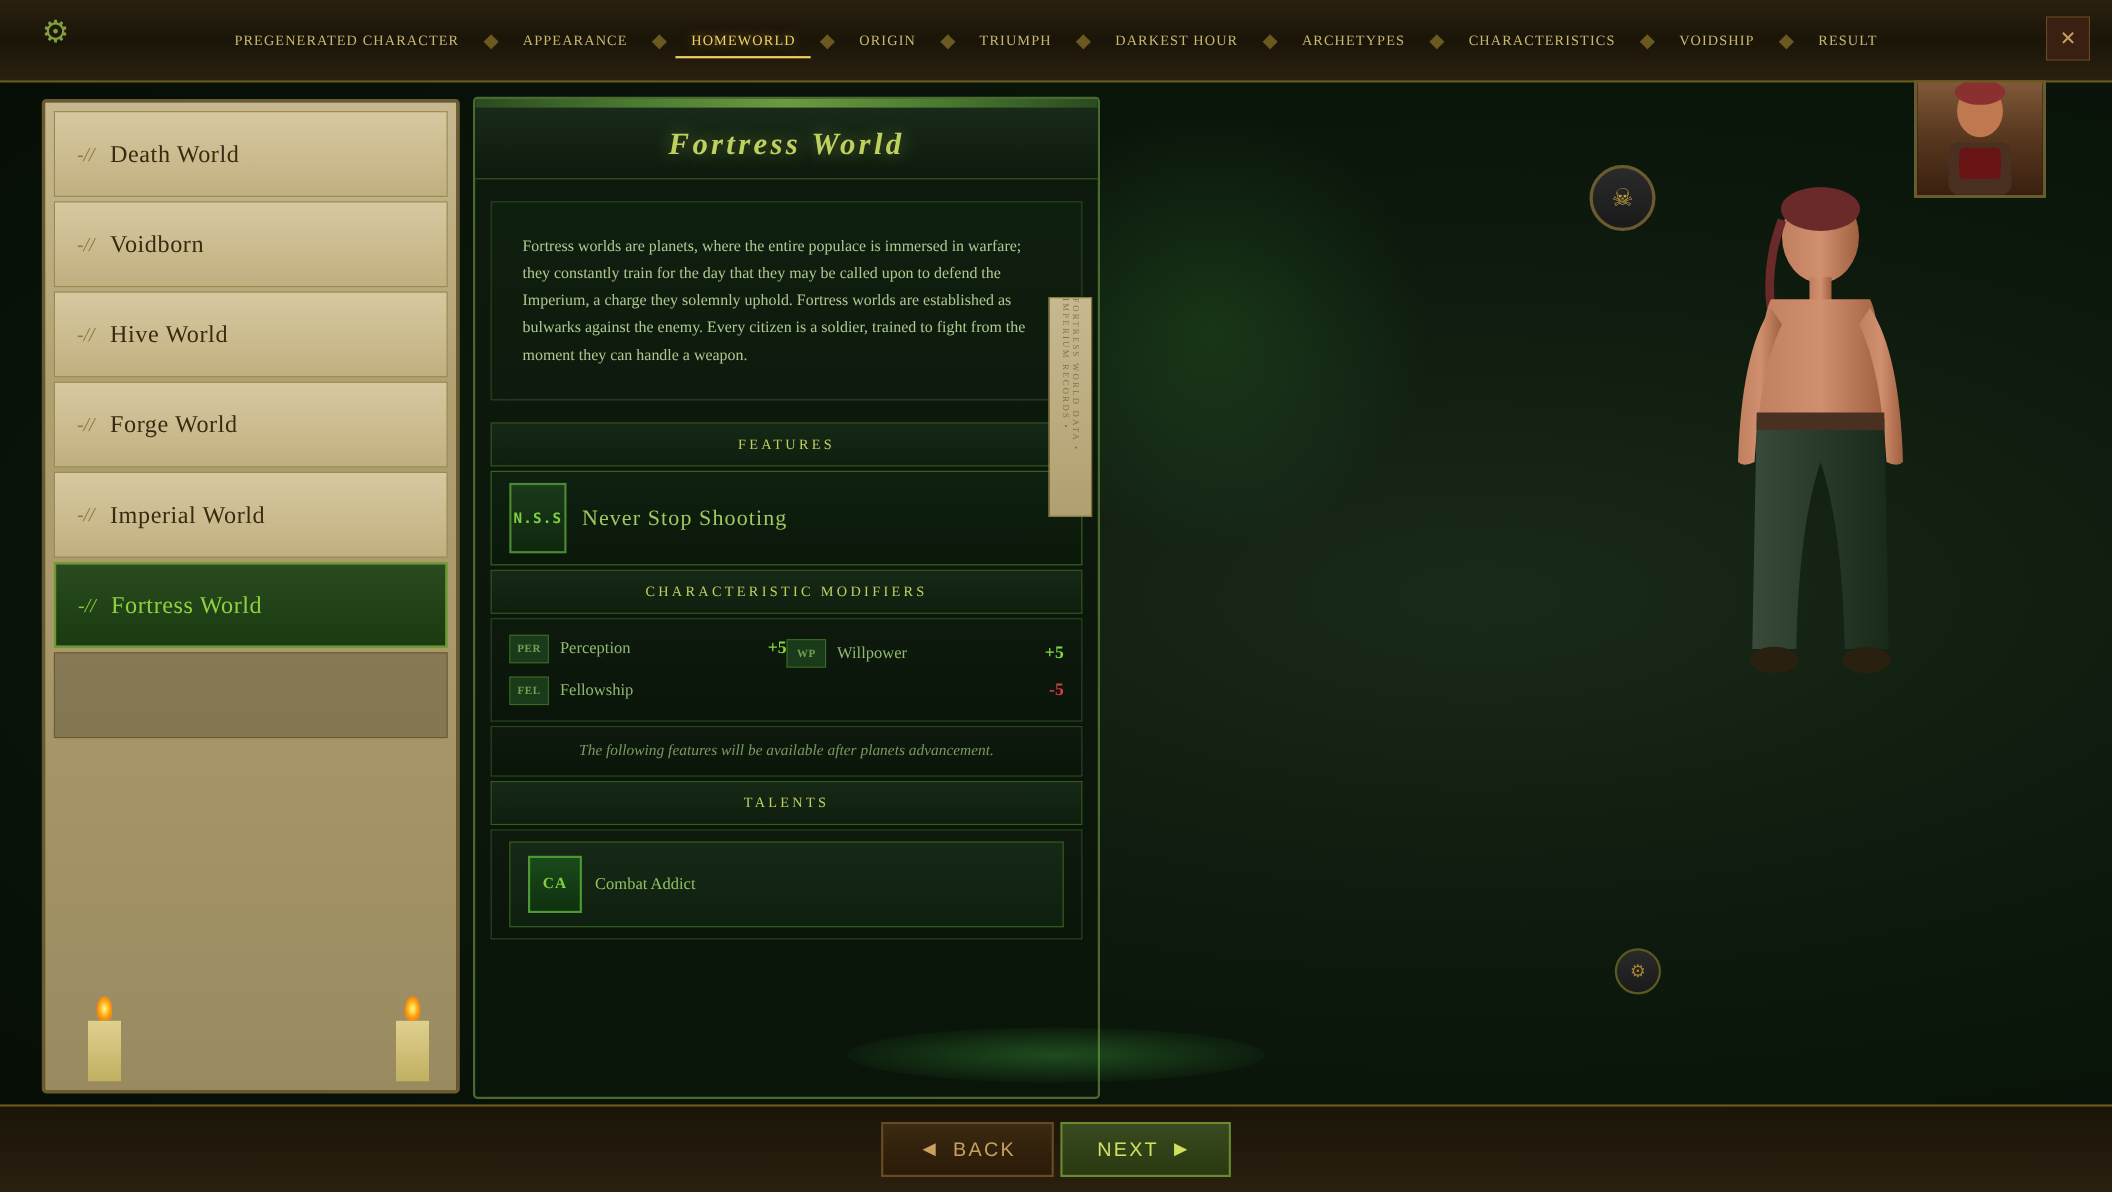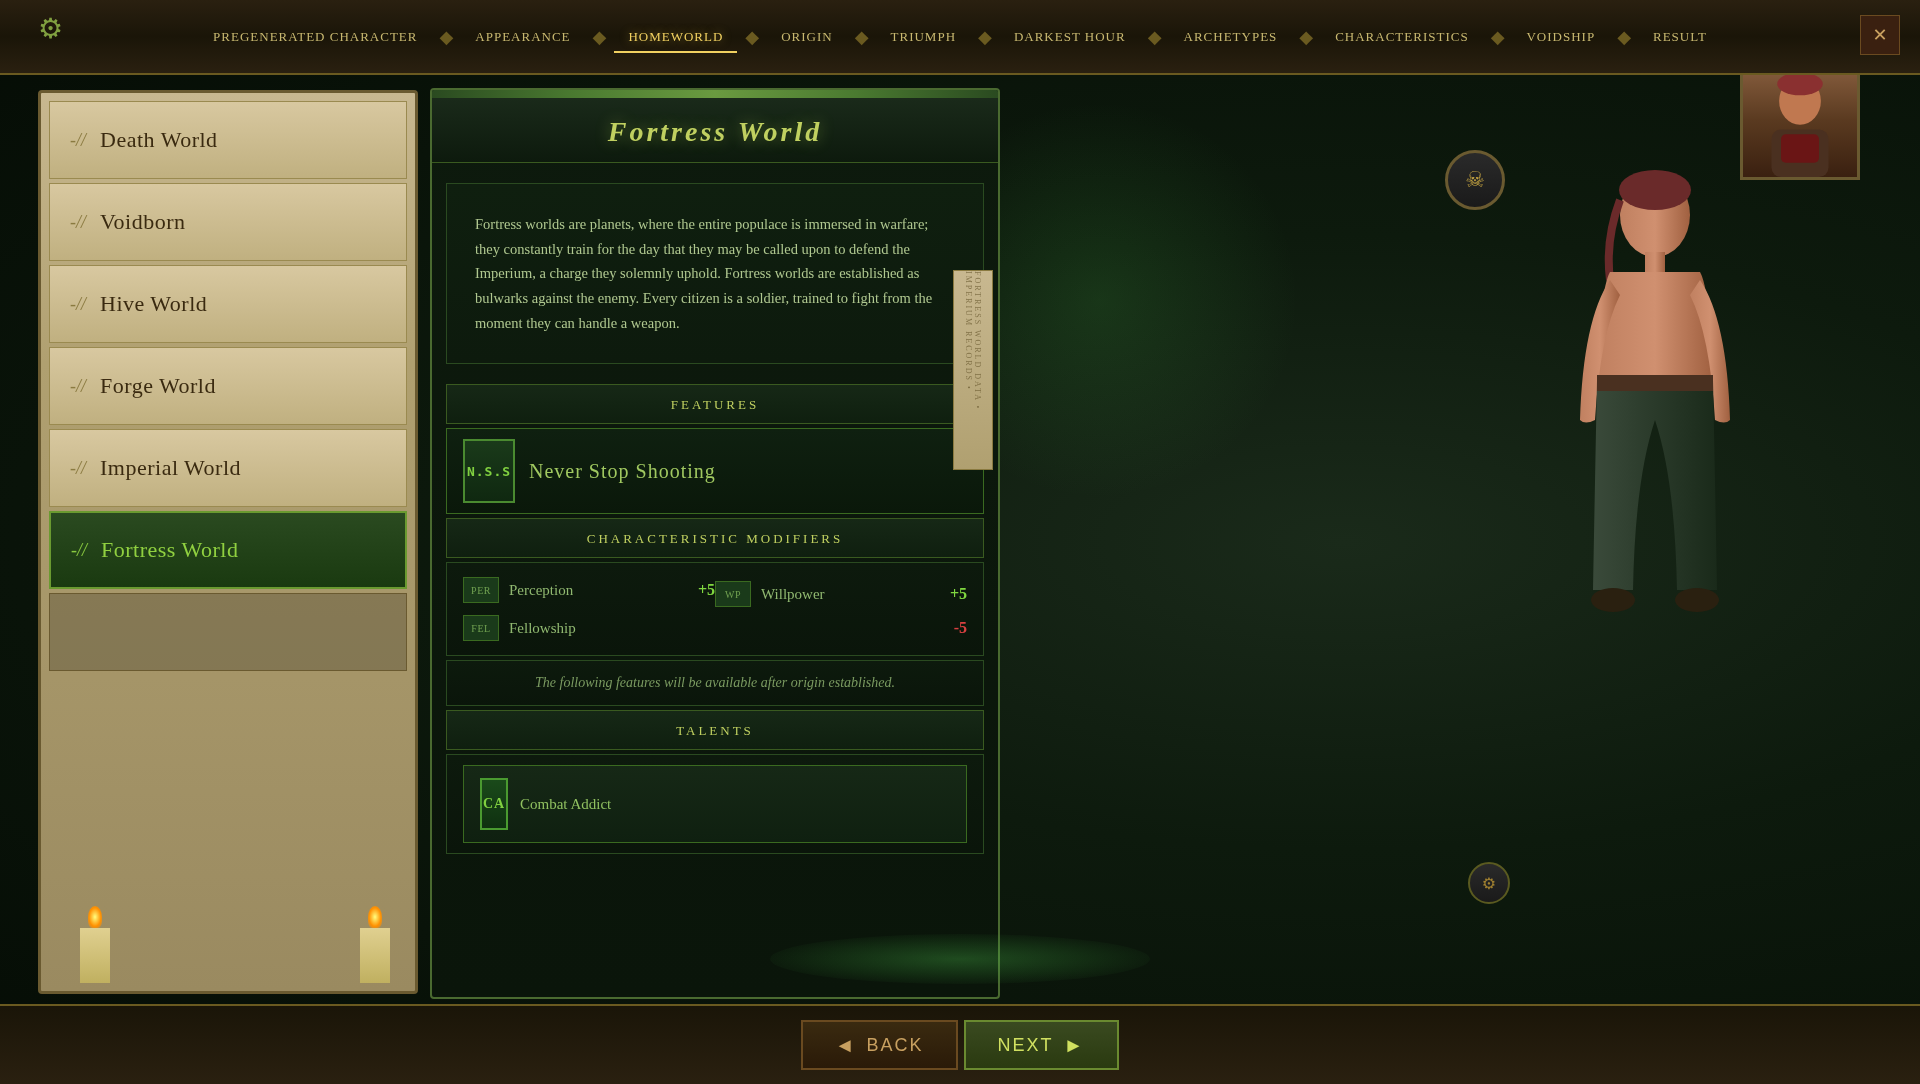--- a/index.html
+++ b/index.html
@@ -301,21 +301,21 @@
       border: 1px solid #3a6a20;
       display: flex;
       align-items: center;
       justify-content: center;
       flex-shrink: 0;
     }
 
     .char-badge-text {
       color: #70a050;
       font-size: 10px;
-      font-weight: normal;
+      font-weight: bold;
       letter-spacing: 0.5px;
     }
 
     .char-name {
       color: #90b870;
       font-size: 15px;
       flex: 1;
     }
 
     .char-value-pos {
@@ -363,21 +363,21 @@
       flex: 1;
       background: linear-gradient(180deg, #162816 0%, #0f2010 100%);
       border: 1px solid #3a6a20;
       padding: 12px 16px;
       display: flex;
       align-items: center;
       gap: 12px;
     }
 
     .talent-badge {
-      width: 28px;
+      width: 49px;
       height: 52px;
       background: linear-gradient(180deg, #1a4a1a 0%, #0f3010 100%);
       border: 2px solid #4a9a30;
       display: flex;
       align-items: center;
       justify-content: center;
       flex-shrink: 0;
     }
 
     .talent-badge-text {
@@ -735,21 +735,21 @@
       <div class="char-row" style="margin-top: 4px;">
         <div class="char-badge">
           <span class="char-badge-text">FEL</span>
         </div>
         <span class="char-name">Fellowship</span>
         <span class="char-value-neg">-5</span>
       </div>
     </div>
 
     <div class="info-text-box">
-      <p class="info-text">The following features will be available after origin established.</p>
+      <p class="info-text">The following features will be available after planets advancement.</p>
     </div>
 
     <div class="section-header">
       <span class="section-title">Talents</span>
     </div>
 
     <div class="talents-container">
       <div class="talent-item">
         <div class="talent-badge">
           <span class="talent-badge-text">CA</span>

